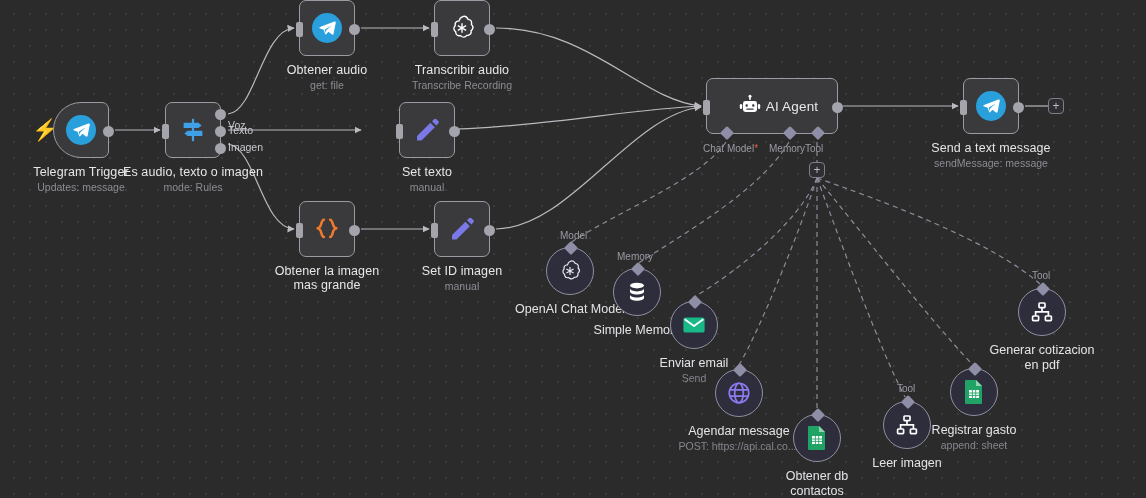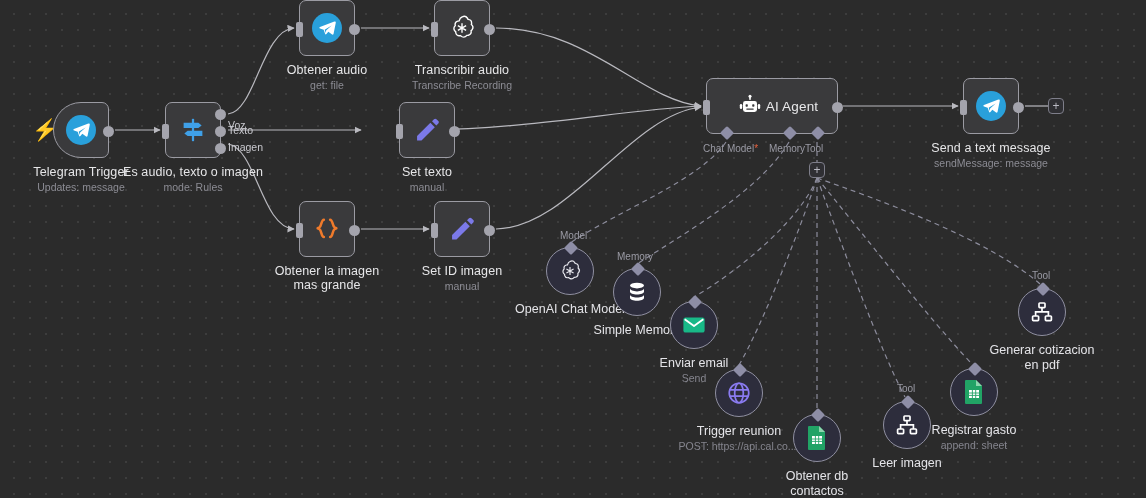--- a/index.html
+++ b/index.html
@@ -354,21 +354,21 @@
     <div class="sub-sub" style="top:70px;">Send</div>
   </div>
 
   <div class="subnode" style="left:715px; top:369px;">
     <svg width="26" height="26" viewBox="0 0 24 24" fill="none" stroke="#8a7bf0" stroke-width="1.6">
       <circle cx="12" cy="12" r="9"></circle>
       <ellipse cx="12" cy="12" rx="4" ry="9"></ellipse>
       <path d="M3.2 9.2h17.6M3.2 14.8h17.6"></path>
     </svg>
     <div class="port-diamond" style="left:19px; top:-5px;"></div>
-    <div class="sub-title">Trigger reunion</div>
+    <div class="sub-title">Agendar message</div>
     <div class="sub-sub" style="top:70px;">POST: https://api.cal.co....</div>
   </div>
 
   <div class="subnode" style="left:793px; top:414px;">
     <svg width="24" height="26" viewBox="0 0 20 26">
       <path d="M2 1h10l6 6v17a1 1 0 0 1-1 1H2a1 1 0 0 1-1-1V2a1 1 0 0 1 1-1z" fill="#21a366"></path>
       <path d="M12 1l6 6h-6z" fill="#8ed6ae"></path>
       <rect x="5" y="11" width="10" height="8" fill="#fff"></rect>
       <path d="M5 14h10M5 16.4h10M8.4 11v8M11.7 11v8" stroke="#21a366" stroke-width=".9"></path>
     </svg>

